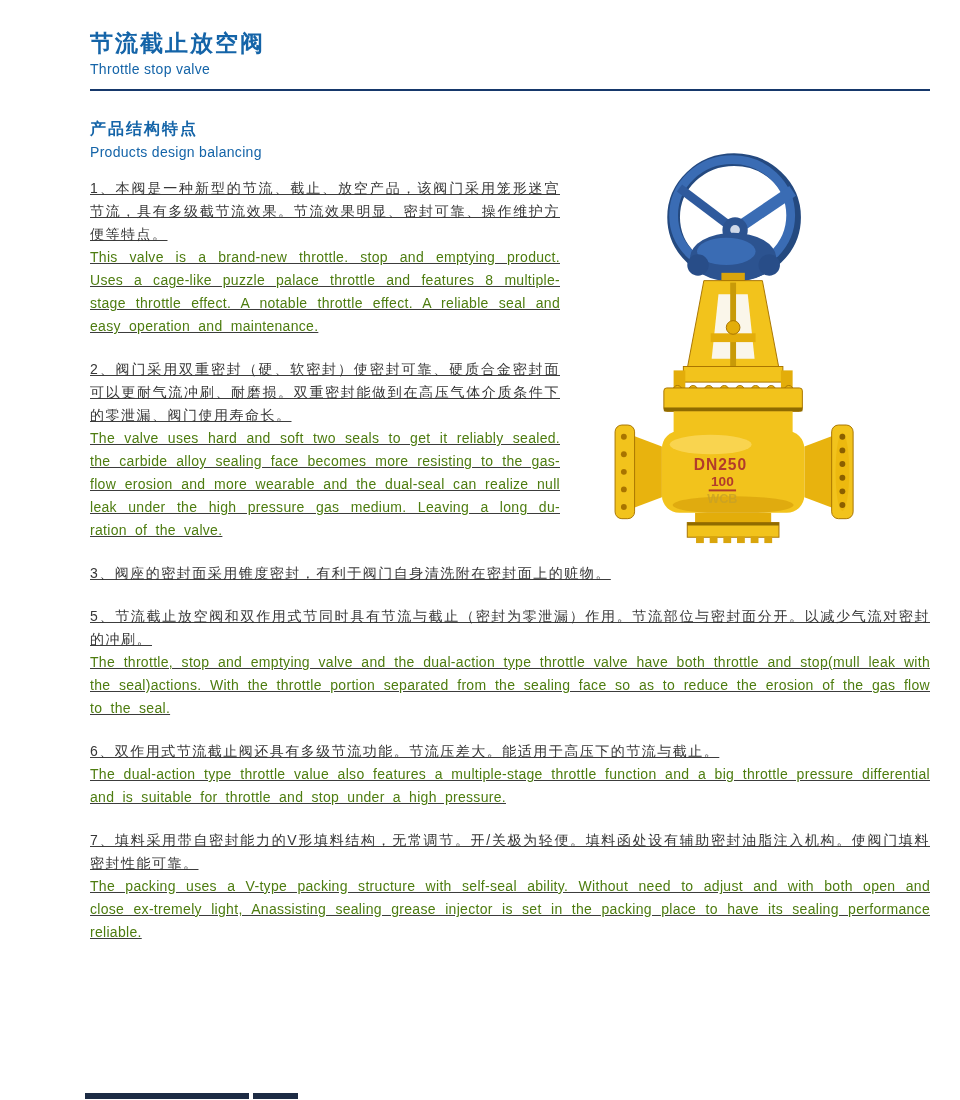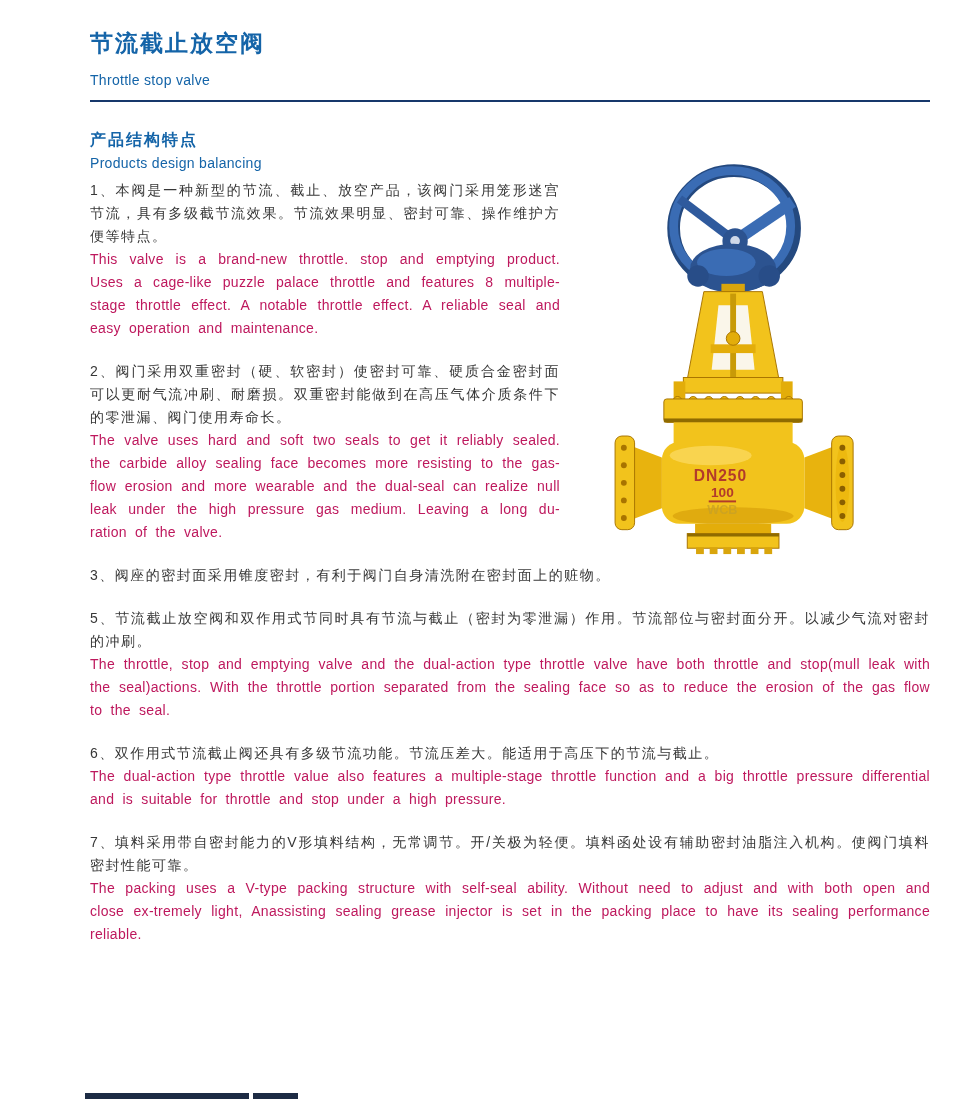--- a/index.html
+++ b/index.html
@@ -8,42 +8,42 @@
     width: 960px; height: 1100px;
     position: relative;
     font-family: "Liberation Sans", "DejaVu Sans", sans-serif;
     color: #3c3c3c;
     overflow: hidden;
   }
   .page { width: 960px; height: 1100px; position: relative; padding: 28px 30px 0 90px; }
 
   
   .hdr-title-zh { font-size: 23px; font-weight: bold; color: #1464a8; letter-spacing: 2px; }
-  .hdr-title-en { font-size: 14px; color: #1464a8; margin-top: 13px; letter-spacing: 0.3px; }
+  .hdr-title-en { font-size: 14px; color: #1464a8; margin-top: 2px; letter-spacing: 0.3px; }
   .hdr-rule { border: none; border-top: 2px solid #16386b; margin-top: 12px; }
 
   
   .section-head { margin-top: 28px; }
   .sec-title-zh { font-size: 16px; font-weight: bold; color: #1464a8; letter-spacing: 2px; }
   .sec-title-en { font-size: 14px; color: #1464a8; margin-top: 4px; letter-spacing: 0.3px; }
 
   
   .photo-float {
     float: right;
     width: 370px; height: 375px;
     margin-top: -14px;
     overflow: visible;
   }
   .photo-float svg { display: block; margin-left: 38px; overflow: visible; }
 
   
-  .features { margin-top: 8px; }
+  .features { margin-top: 17px; text-decoration: underline; }
   .feature { margin-bottom: 20px; font-size: 14px; line-height: 23px; }
   .feature .zh { letter-spacing: 1.5px; text-align: justify; color: #373737; }
-  .feature .en { text-align: justify; word-spacing: 4px; letter-spacing: 0.3px; color: #be185d; }
+  .feature .en { text-align: justify; word-spacing: 4px; letter-spacing: 0.3px; color: #4d7c0f; }
 
   
   .footer-bar-long {
     position: absolute; left: 85px; bottom: 1px;
     width: 164px; height: 6px; background: #1d2b44;
   }
   .footer-bar-short {
     position: absolute; left: 253px; bottom: 1px;
     width: 45px; height: 6px; background: #1d2b44;
   }

